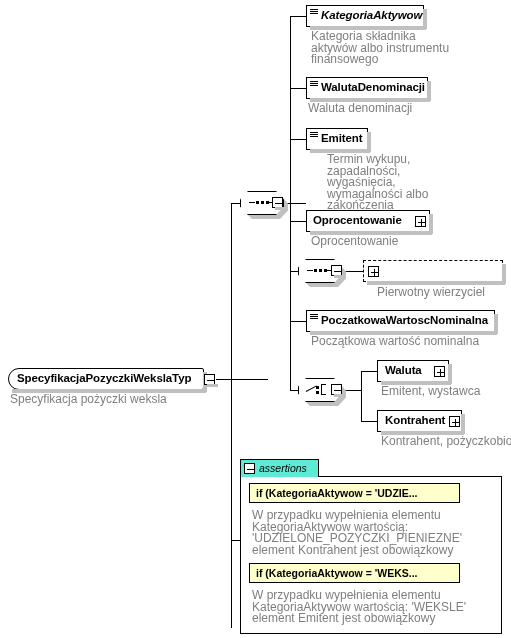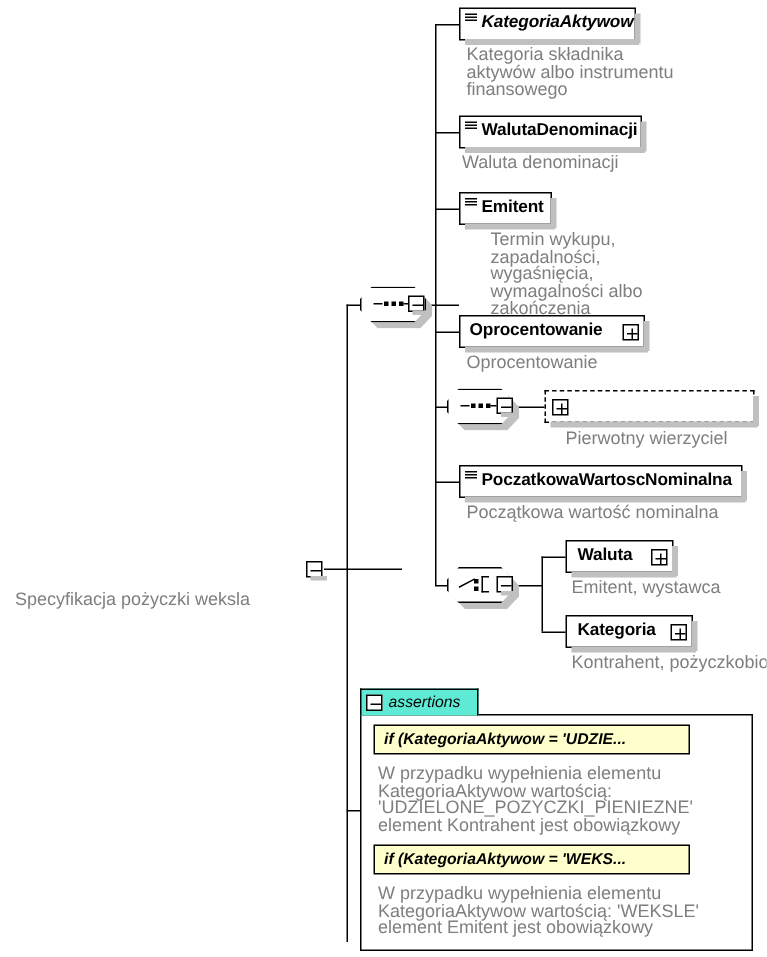--- a/index.html
+++ b/index.html
@@ -199,21 +199,20 @@
   .assertbox {
     position: absolute;
     background: #ffffcc;
     border: 1px solid #000;
     height: 20px;
     display: flex; align-items: center;
     padding: 0 6px;
     white-space: nowrap;
     overflow: hidden;
     z-index: 5;
-    font-style: italic;
   }
   .assertbox::after {
     content:"";
     position:absolute; left:3px; top:100%;
     width:100%; height:4px; background:#c0c0c0; z-index:-1;
   }
   .assertbox > .shadow-r {
     position:absolute; left:100%; top:3px; width:4px; height:100%;
     background:#c0c0c0; z-index:-1;
   }
@@ -249,20 +248,24 @@
   <div class="ln h" style="left:290px; top:321px; width:16px;"></div>
   <div class="ln h" style="left:290px; top:390px; width:12px;"></div>
 
   <div class="ln h" style="left:344px; top:271px; width:20px;"></div>
 
   <div class="ln h" style="left:344px; top:390px; width:18px;"></div>
   <div class="ln v" style="left:361px; top:371px; height:50px;"></div>
   <div class="ln h" style="left:361px; top:371px; width:17px;"></div>
   <div class="ln h" style="left:361px; top:421px; width:17px;"></div>
 
+  <div class="nodebox rounded" style="left:8px; top:368px; width:196px;">
+    <span class="shadow-r"></span>
+    <span class="nodelabel" style="padding-left:8px;">SpecyfikacjaPozyczkiWekslaTyp</span>
+  </div>
   <div class="expander-out" style="left:204px; top:374px;">
     <i class="hbar"></i>
   </div>
   <div class="doc" style="left:10px; top:394px; width:200px;">Specyfikacja pożyczki weksla</div>
 
   <div class="compositor" style="left:240px; top:191px;">
     <div class="comp-shadow"></div>
     <div class="comp-shape"></div>
     <div class="seq-glyph">
       <span class="bar l"></span>
@@ -380,21 +383,21 @@
     <span class="nodelabel" style="flex:1 1 auto;">Waluta</span>
     <span class="expander">
       <i class="hbar"></i>
       <i class="vbar"></i>
     </span>
   </div>
   <div class="doc" style="left:381px; top:386px; width:140px;">Emitent, wystawca</div>
 
   <div class="nodebox" style="left:377px; top:410px; width:85px; padding-left:5px;">
     <span class="shadow-r"></span>
-    <span class="nodelabel" style="flex:1 1 auto;">Kategoria</span>
+    <span class="nodelabel" style="flex:1 1 auto;">Kontrahent</span>
     <span class="expander">
       <i class="hbar"></i>
       <i class="vbar"></i>
     </span>
   </div>
   <div class="doc" style="left:381px; top:436px; width:160px;">Kontrahent, pożyczkobiorca</div>
 
   <div class="panel" style="left:240px; top:459px; width:262px; height:175px;">
 
     <div class="panel-tab" style="width:79px;">

